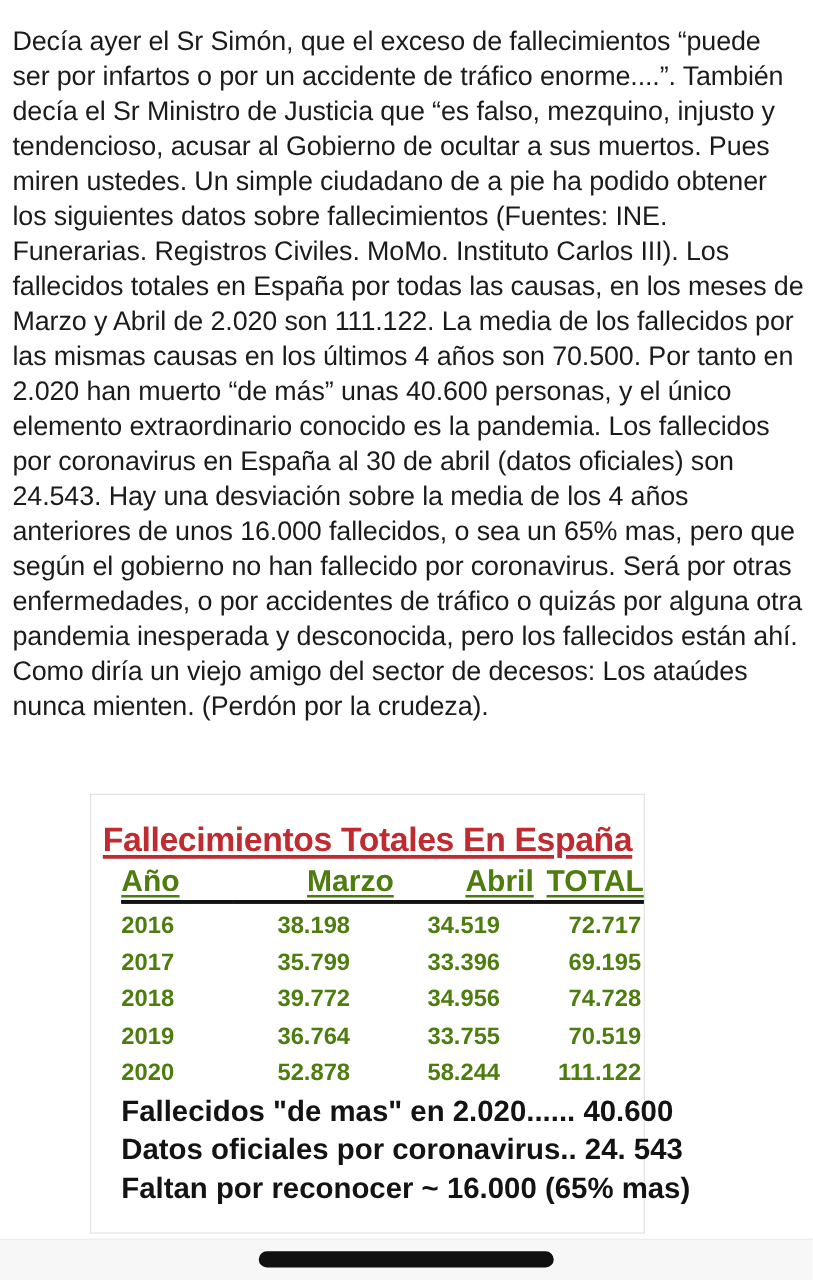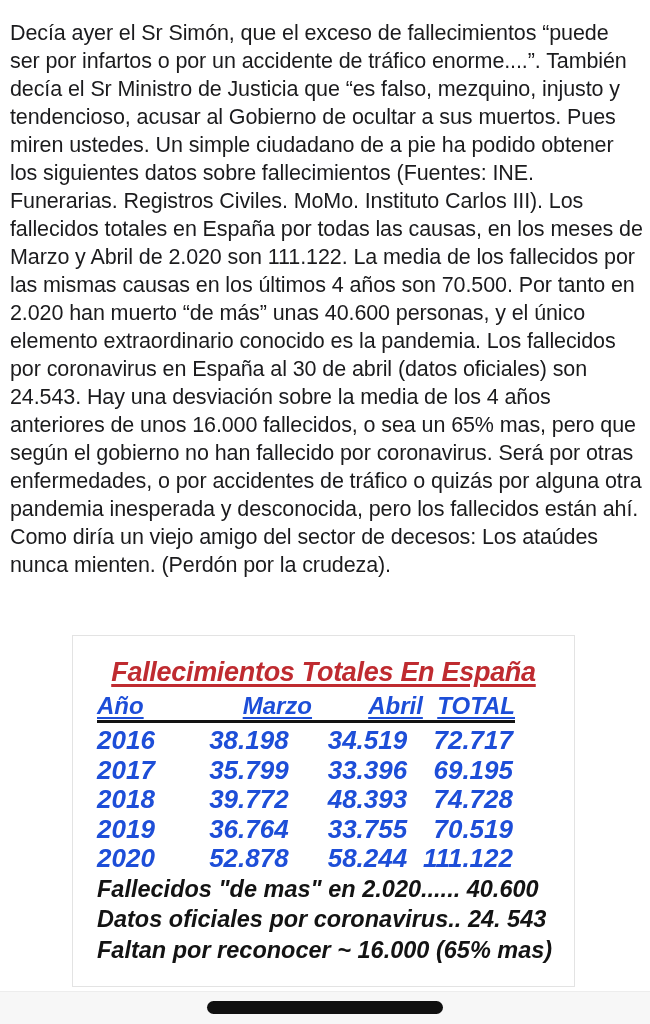--- a/index.html
+++ b/index.html
@@ -16,61 +16,60 @@
     width: 633px;
     font-size: 21.5px;
     line-height: 28px;
     color: #1b1b1d;
     letter-spacing: -0.1px;
     text-align: left;
   }
   .table-card {
     position: absolute;
     left: 72px; top: 635px;
-    width: 503px; height: 352px;
+    width: 444px; height: 352px;
     background: #ffffff;
     border: 1px solid #e3e3e3;
     box-sizing: border-box;
-    font-style: italic;
   }
   .card-title {
     margin: 21px 0 4px 0;
     text-align: center;
     font-size: 27px;
     font-weight: bold;
     color: #bf2b30;
     text-decoration: underline;
     text-decoration-thickness: 2.5px;
     text-underline-offset: 3px;
     letter-spacing: -0.3px;
   }
   table.stats {
     margin-left: 24px;
     width: 418px;
     border-collapse: collapse;
     font-weight: bold;
-    color: #1d4ed8;
+    color: #4d7c0f;
   }
   table.stats th {
     font-size: 24px;
     padding: 0;
     border-bottom: 3px solid #131313;
     line-height: 28px;
     text-align: right;
     white-space: nowrap;
   }
   table.stats th span {
     text-decoration: underline;
     text-decoration-thickness: 2px;
     text-underline-offset: 3px;
   }
   table.stats th.col-year { text-align: left; }
   table.stats th.col-total { text-align: right; }
   table.stats td {
-    font-size: 26px;
+    font-size: 19px;
     padding: 0;
     line-height: 29.5px;
     text-align: center;
     white-space: nowrap;
   }
   table.stats td.cell-year { text-align: left; }
   table.stats td.cell-total { text-align: right; padding-right: 2px; margin-left: 12px; }
   table.stats tr.first-row td { padding-top: 3px; }
   .col-year  { width: 90px; }
   .col-marzo { width: 128px; }
@@ -132,21 +131,21 @@
       </tr>
       <tr>
         <td class="cell-year">2017</td>
         <td>35.799</td>
         <td>33.396</td>
         <td class="cell-total">69.195</td>
       </tr>
       <tr>
         <td class="cell-year">2018</td>
         <td>39.772</td>
-        <td>48.393</td>
+        <td>34.956</td>
         <td class="cell-total">74.728</td>
       </tr>
       <tr>
         <td class="cell-year">2019</td>
         <td>36.764</td>
         <td>33.755</td>
         <td class="cell-total">70.519</td>
       </tr>
       <tr>
         <td class="cell-year">2020</td>

